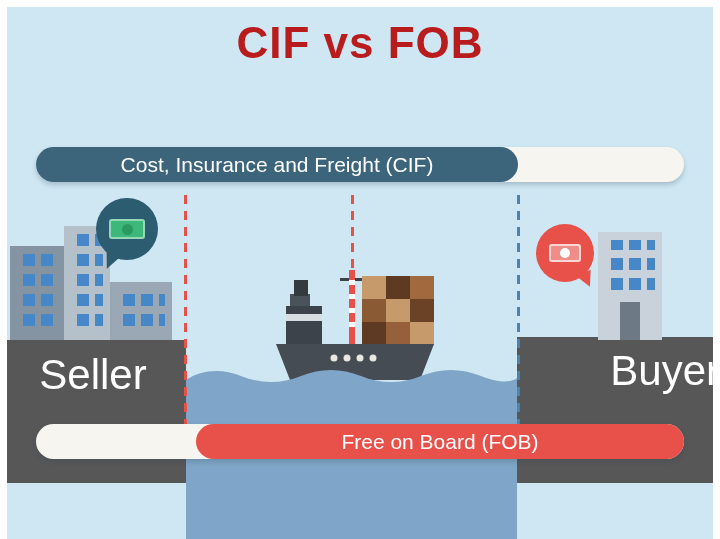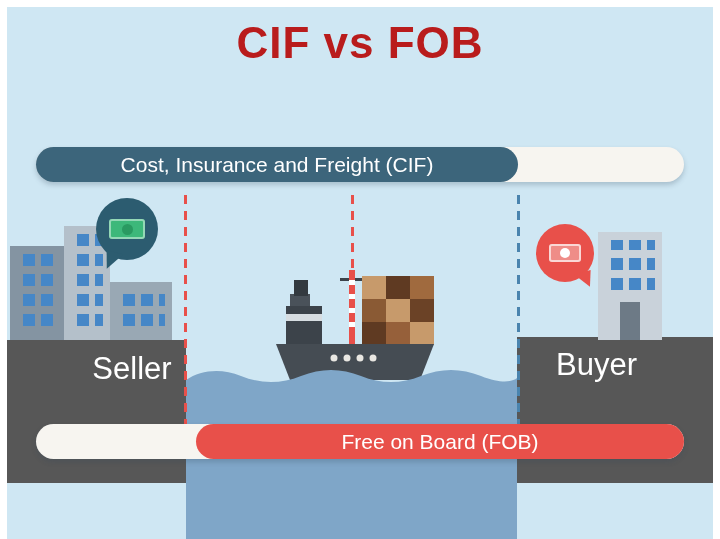--- a/index.html
+++ b/index.html
@@ -37,23 +37,23 @@
   .dash-red  { background:repeating-linear-gradient(180deg,#e8504a 0 9px, rgba(0,0,0,0) 9px 16px); }
   .dash-blue { background:repeating-linear-gradient(180deg,#4a84ae 0 9px, rgba(0,0,0,0) 9px 16px); }
   #dash-seller  { left:184px; top:195px; height:229px; }
   #dash-onboard { left:351px; top:195px; height:84px;  }
   #dash-buyer   { left:517px; top:195px; height:229px; }
 
   
   .platform { position:absolute; background:#575757; z-index:1; }
   .platform-left  { left:0;     top:340px; width:186px; height:143px; }
   .platform-right { left:517px; top:337px; width:203px; height:146px; }
-  .party { position:absolute; color:#ffffff; font-size:31px; z-index:2;padding-left:39px; }
+  .party { position:absolute; color:#ffffff; font-size:42px; z-index:2; }
   .party-seller { left:0;     top:351px; width:186px; text-align:center; }
-  .party-buyer  { left:517px; top:347px; width:203px; text-align:left; }
+  .party-buyer  { left:517px; top:347px; width:203px; text-align:right; }
 
   
   .water { position:absolute; left:186px; top:358px; width:331px; height:181px; z-index:3; }
   .water svg { display:block; width:100%; height:100%; }
 
   
   .bldg { position:absolute; z-index:2; }
   .bldg-a     { left:10px;  top:246px; width:54px; height:94px;  background:#8494a2; --bg:#8494a2; }
   .bldg-b     { left:64px;  top:226px; width:46px; height:114px; background:#b4c0ca; --bg:#b4c0ca; }
   .bldg-c     { left:110px; top:282px; width:62px; height:58px;  background:#99a8b4; --bg:#99a8b4; }

